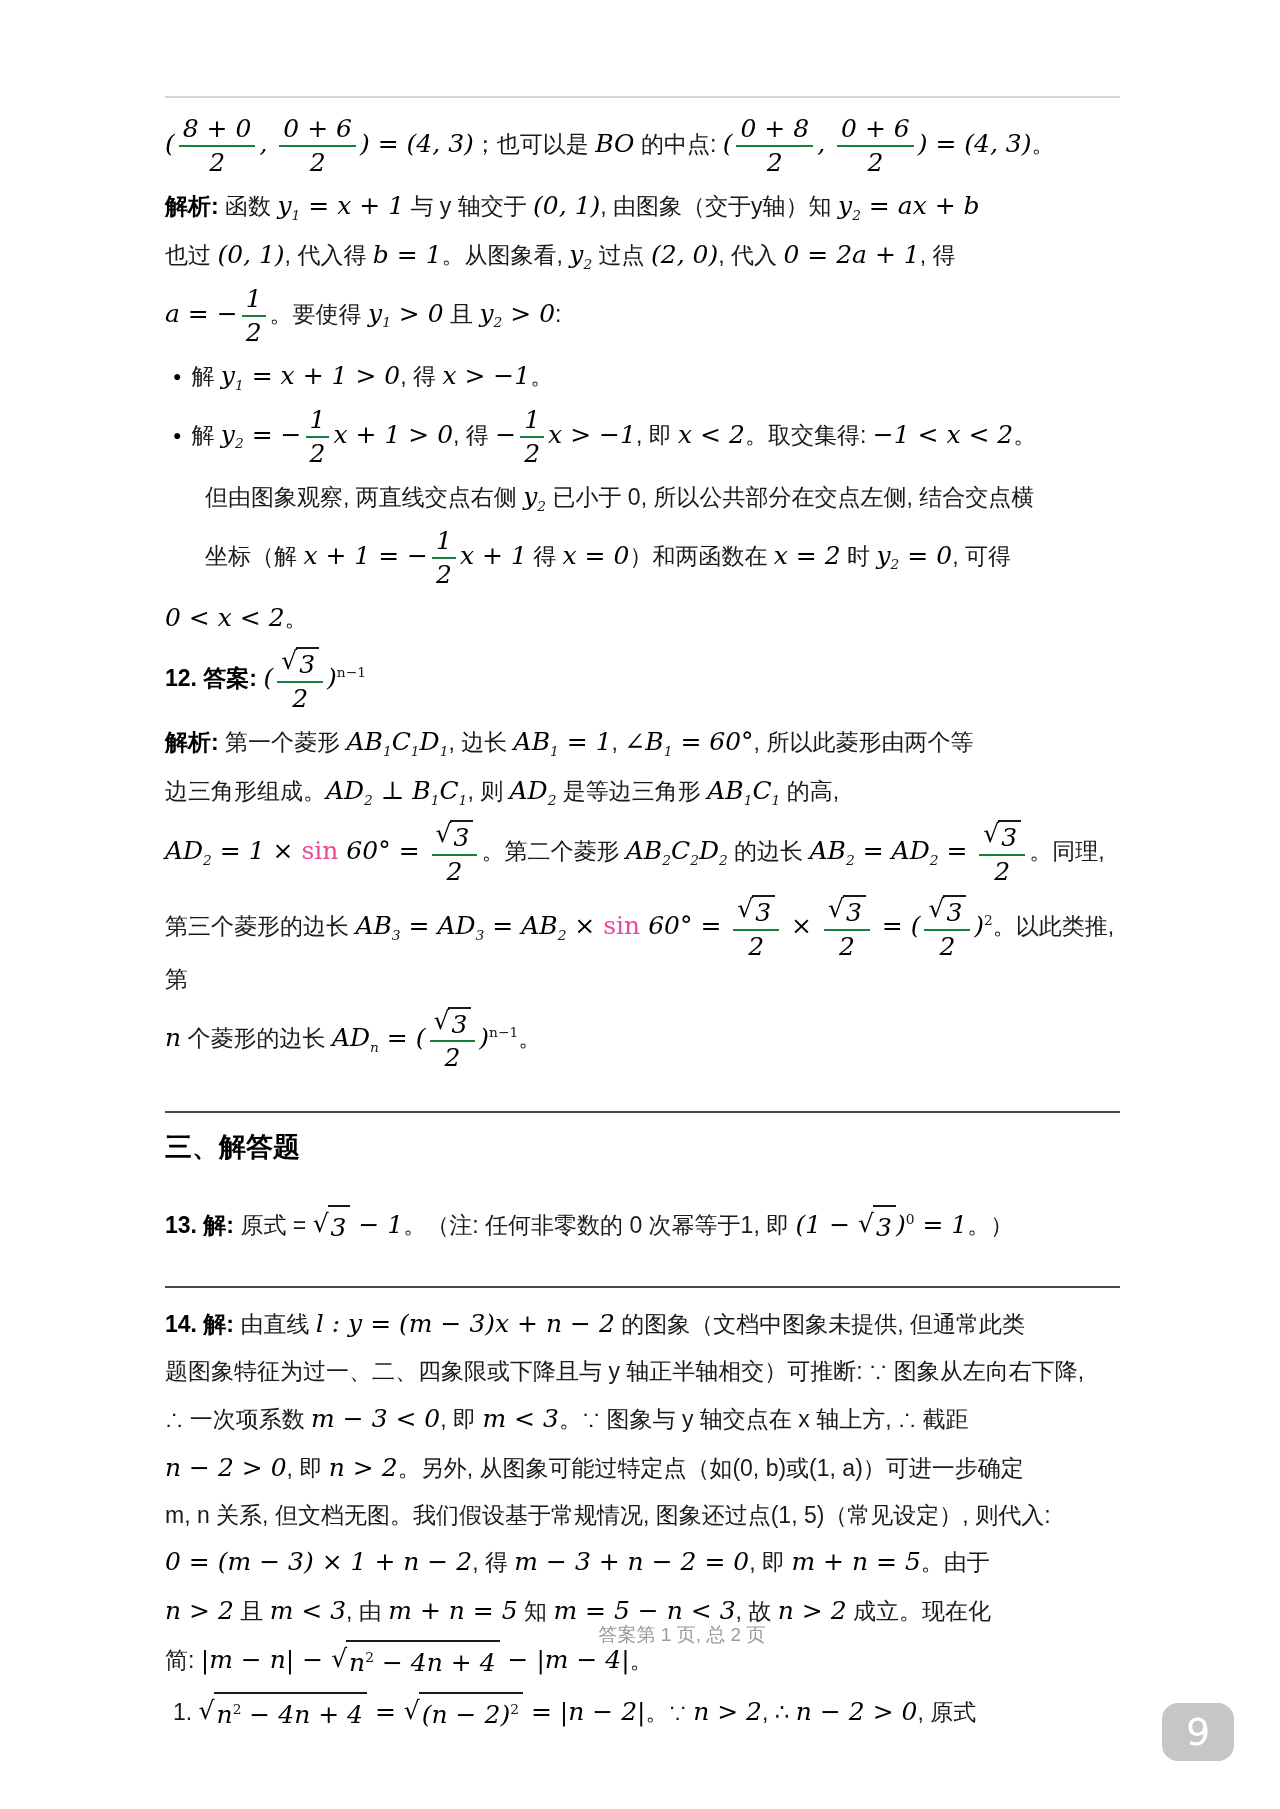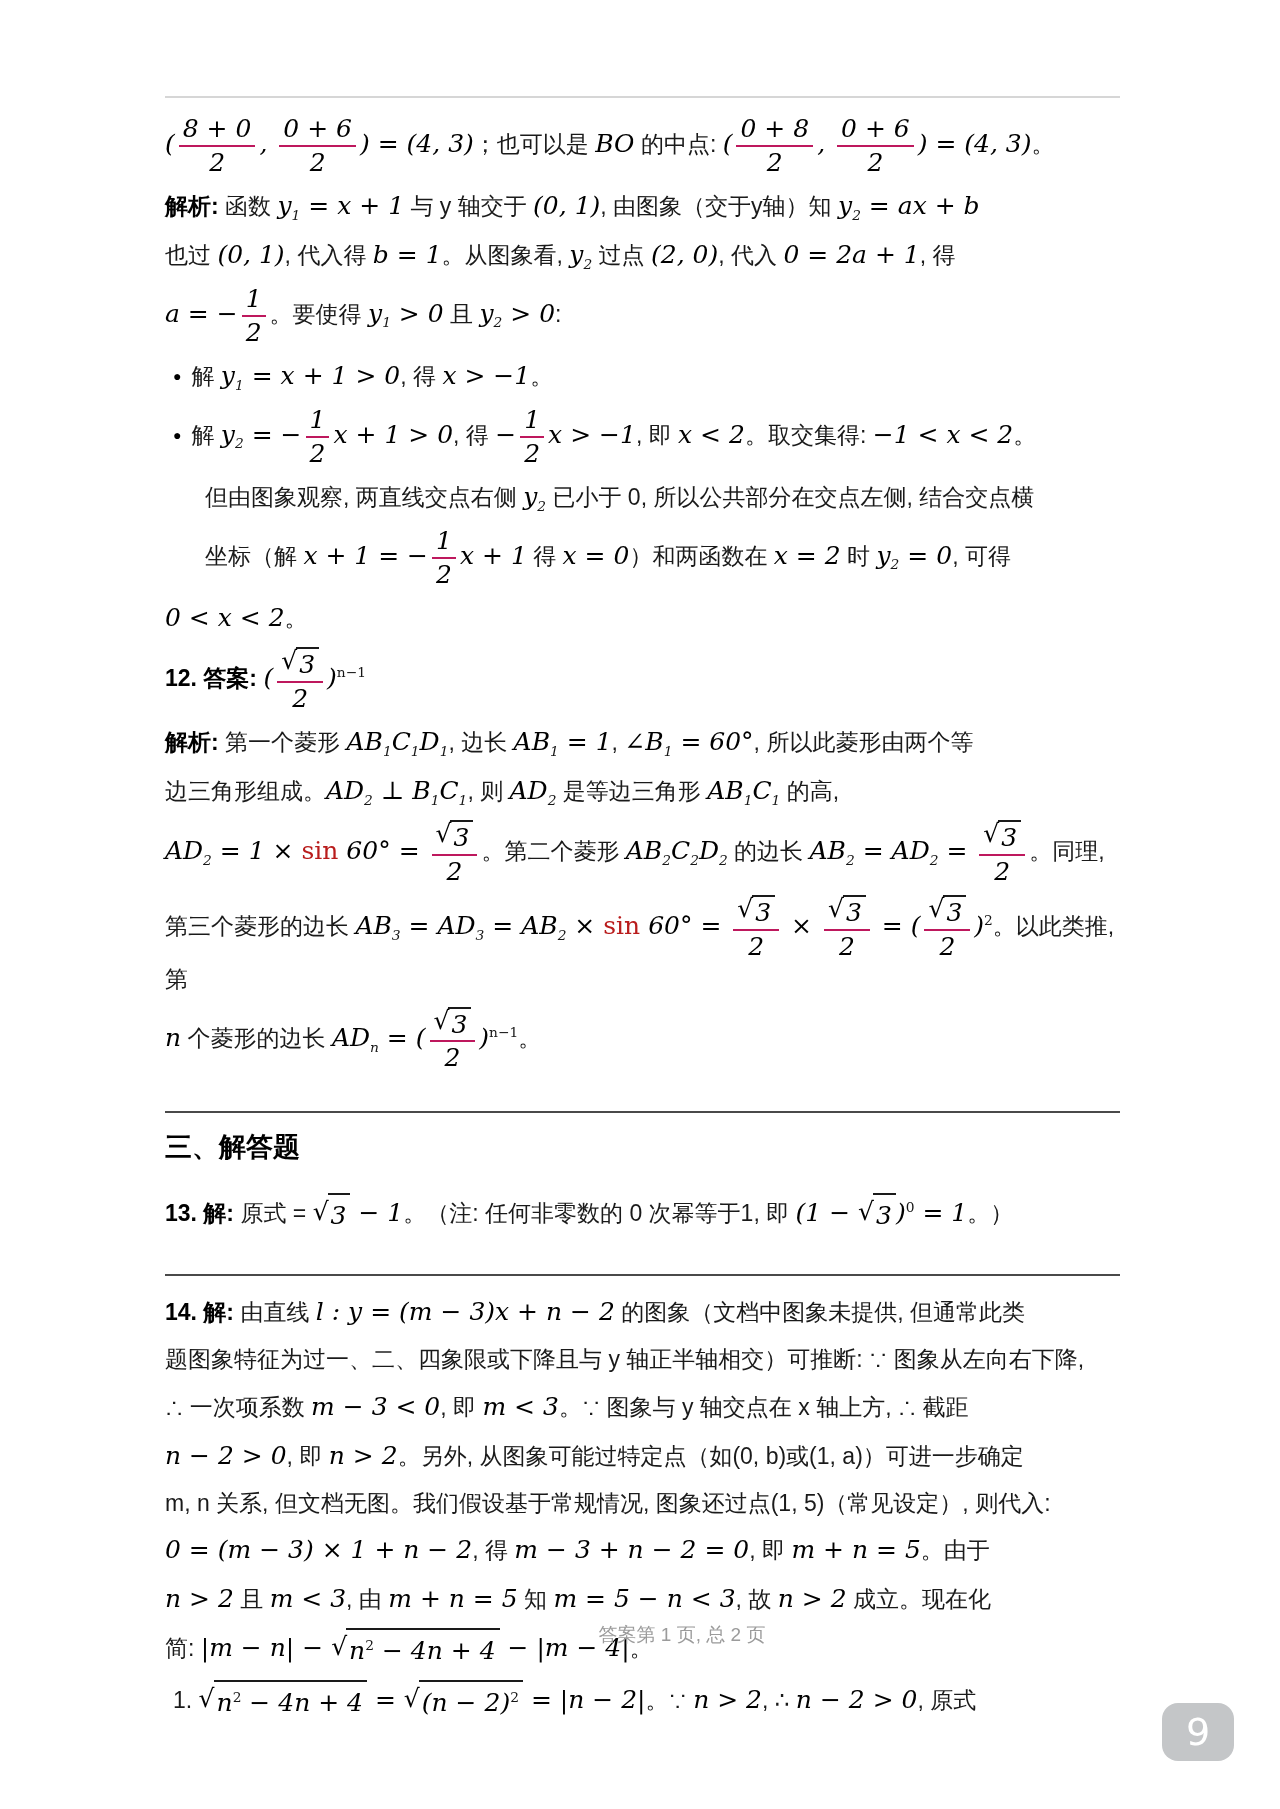--- a/index.html
+++ b/index.html
@@ -11,37 +11,37 @@
 
   .rule { border:none; border-top:2px solid #d6d6d6; height:0; }
   .rule.light { margin:0 0 16px 0; }
   .rule.dark  { border-top-color:#4a4a4a; margin:38px 0 16px 0; }
 
   .para { margin:0 0 6px 0; }
   .line { margin:9px 0; line-height:1.6; font-size:23px; }
   .line.ind1 { padding-left:8px; }
   .line.ind2 { padding-left:40px; }
 
-  .sec-heading { font-size:27px; font-weight:700; color:#000; margin:6px 0 28px 0; }
+  .sec-heading { font-size:27px; font-weight:700; color:#000; margin:6px 0 40px 0; }
 
   .t  { font-size:23px; color:#1a1a1a; }
   .bt { font-size:23px; font-weight:700; color:#000; }
   .m  { font-family:"DejaVu Serif","Liberation Serif",serif; font-size:25px; font-style:italic; color:#000; }
-  .mu { font-family:"DejaVu Serif","Liberation Serif",serif; font-size:25px; color:#b91c1c; }
+  .mu { font-family:"DejaVu Serif","Liberation Serif",serif; font-size:25px; color:#ec4899; }
   .bu { font-size:14px; vertical-align:3px; margin-right:10px; color:#000; }
 
   sub.sb { font-family:"DejaVu Serif","Liberation Serif",serif; font-style:italic; font-size:60%; }
   sup.sp { font-family:"DejaVu Serif","Liberation Serif",serif; font-size:60%; }
 
   .frac {
     display:inline-flex; flex-direction:column; text-align:center;
     vertical-align:middle; margin:0 4px; line-height:1.18;
     font-family:"DejaVu Serif","Liberation Serif",serif; font-size:25px;
   }
-  .frac .fnum { display:block; border-bottom:2px solid #be185d; padding:0 4px 1px 4px; }
+  .frac .fnum { display:block; border-bottom:2px solid #15803d; padding:0 4px 1px 4px; }
   .frac .fden { display:block; padding-top:1px; }
 
   .sqrt { display:inline-flex; align-items:flex-start; white-space:nowrap; vertical-align:baseline; }
   .sqrt .rsign { position:relative; top:-1px; margin-right:-1px; }
   .sqrt .rad { border-top:2px solid #1a1a1a; padding:1px 4px 0 3px; }
 
   .footer {
     position:absolute; left:0; top:1622px; width:100%;
     text-align:center; font-size:19px; color:#9b9b9b;margin-left:42px;
   }

